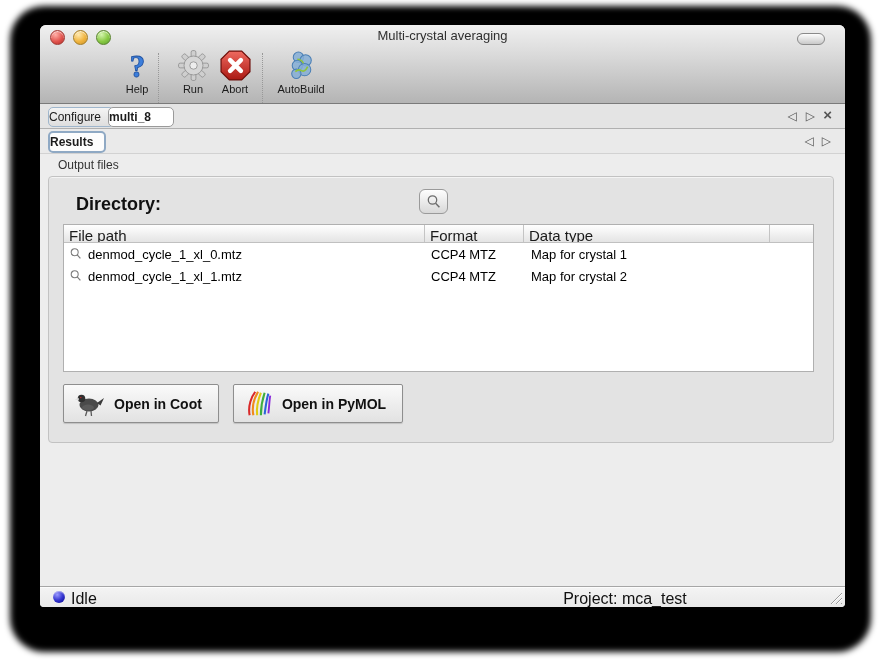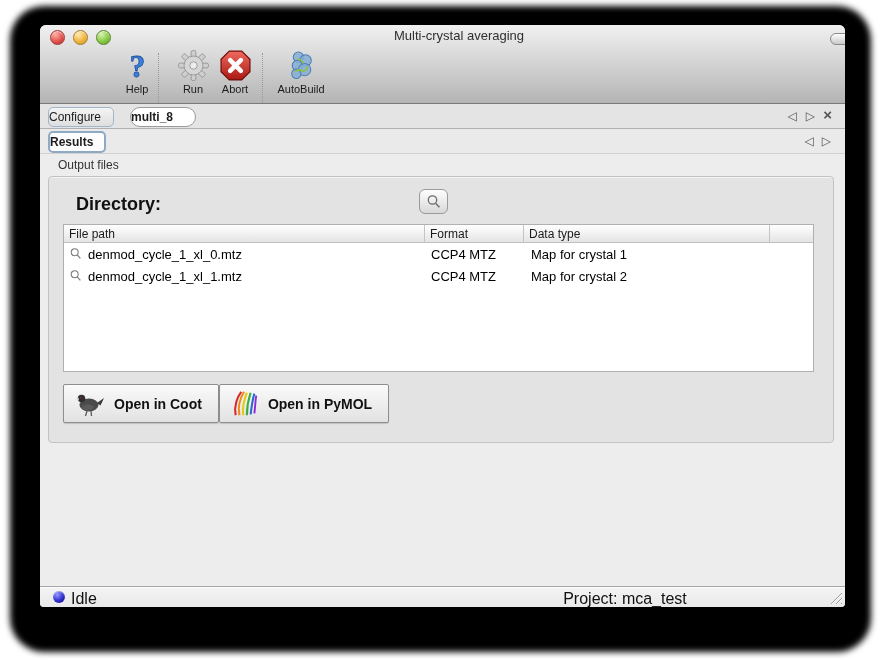--- a/index.html
+++ b/index.html
@@ -6,21 +6,21 @@
   .screen{position:relative;width:880px;height:660px;overflow:hidden;background:#fff;
           font-family:"Liberation Sans","DejaVu Sans",sans-serif;-webkit-font-smoothing:antialiased;}
   .shadow{position:absolute;left:10px;top:6px;width:861px;height:646px;background:#000;border-radius:34px;filter:blur(3px);}
   .window{position:absolute;left:40px;top:25px;width:805px;height:582px;background:#ebebeb;
           border-radius:6px 6px 4px 4px;overflow:hidden;box-shadow:0 0 0 1px rgba(0,0,0,.45);}
 
   
   .titletool{position:absolute;left:0;top:0;width:100%;height:78px;
              background:linear-gradient(#f0f0f0 0%,#d9d9d9 40%,#b4b4b4 100%);
              border-bottom:1px solid #7a7a7a;}
-  .titlebar{position:absolute;left:0;top:0;width:100%;height:22px;padding-left:33px;}
+  .titlebar{position:absolute;left:0;top:0;width:100%;height:22px;}
   .title{position:absolute;left:0;top:3px;width:100%;text-align:center;font-size:13px;color:#2f2f2f;}
   .lights{position:absolute;left:10px;top:5px;display:flex;gap:8px;}
   .light{width:13px;height:13px;border-radius:50%;display:inline-block;box-shadow:inset 0 1px 1px rgba(255,255,255,.7);}
   .light.red{background:radial-gradient(circle at 35% 28%,#ffb0a8,#e2544e 55%,#b02a25);border:1px solid #9e3630;}
   .light.yellow{background:radial-gradient(circle at 35% 28%,#ffe9b0,#f0b43e 55%,#c9912c);border:1px solid #a37b23;}
   .light.green{background:radial-gradient(circle at 35% 28%,#d4f5ae,#88c943 55%,#5ba032);border:1px solid #58822b;}
   .pill{position:absolute;right:20px;top:8px;width:26px;height:10px;border-radius:6px;border:1px solid #8a8a8a;
         background:linear-gradient(#fdfdfd,#c9c9c9);}
 
   .toolbar{position:absolute;left:0;top:22px;width:100%;height:56px;}
@@ -48,29 +48,29 @@
             border:1px solid #c2c2c2;border-radius:4px;box-shadow:inset 0 1px 0 rgba(255,255,255,.6);}
 
   .dir-row{position:absolute;left:0;top:0;width:100%;height:44px;}
   .dir-label{position:absolute;left:27px;top:17px;font-size:18px;font-weight:bold;color:#111;}
   .dir-path{position:absolute;left:107px;top:17px;font-size:13px;color:#111;}
   .browse-btn{position:absolute;left:370px;top:12px;width:29px;height:25px;border:1px solid #9a9a9a;border-radius:6px;
               background:linear-gradient(#fefefe,#d8d8d8);padding:0;display:flex;align-items:center;justify-content:center;cursor:default;}
 
   .filetable{position:absolute;left:14px;top:47px;width:751px;height:148px;background:#fff;border:1px solid #b0b0b0;box-sizing:border-box;}
   .thead{display:flex;height:17px;background:linear-gradient(#ffffff,#e4e4e4);border-bottom:1px solid #c0c0c0;}
-  .th{font-size:12px;color:#1a1a1a;padding:2px 0 0 5px;border-right:1px solid #c4c4c4;box-sizing:border-box;overflow:hidden;white-space:nowrap;}
+  .th{font-size:15px;color:#1a1a1a;padding:2px 0 0 5px;border-right:1px solid #c4c4c4;box-sizing:border-box;overflow:hidden;white-space:nowrap;}
   .th:last-child{border-right:none;}
   .c1{width:361px;} .c2{width:99px;} .c3{width:246px;} .c4{flex:1;}
   .trow{display:flex;height:22px;align-items:center;font-size:13px;color:#000;}
   .td{box-sizing:border-box;white-space:nowrap;overflow:hidden;}
   .td.c1{padding-left:5px;display:flex;align-items:center;gap:5px;}
   .td.c2{padding-left:6px;} .td.c3{padding-left:7px;}
 
-  .btnrow{position:absolute;left:14px;top:207px;display:flex;gap:0;}
+  .btnrow{position:absolute;left:14px;top:207px;display:flex;gap:14px;}
   .openbtn{height:39px;border:1px solid #8e8e8e;border-radius:2px;background:linear-gradient(#fafafa,#e2e2e2);
            display:flex;align-items:center;gap:8px;padding:0 16px 0 10px;font-size:14px;font-weight:bold;color:#111;
            font-family:"Liberation Sans","DejaVu Sans",sans-serif;box-shadow:0 1px 1px rgba(0,0,0,.15);cursor:default;}
 
   
   .statusbar{position:absolute;left:0;bottom:0;width:100%;height:20px;background:linear-gradient(#f4f4f4,#e9e9e9);
              border-top:1px solid #a6a6a6;box-shadow:inset 0 1px 0 #fcfcfc;font-size:16px;color:#111;}
   .statusball{position:absolute;left:13px;top:4px;width:12px;height:12px;border-radius:50%;
               background:radial-gradient(circle at 35% 30%,#9a9aff,#3535d0 50%,#000088);box-shadow:inset 0 1px 1px rgba(255,255,255,.5);}
   .statustext{position:absolute;left:31px;top:3px;}
@@ -173,21 +173,21 @@
           <span class="tblabel">AutoBuild</span>
         </div>
 
       </div>
     </div>
 
     <div class="tabrow tabrow1">
       <div class="tab plain" style="left:8px;width:64px;">
         <span>Configure</span>
       </div>
-      <div class="tab selected" style="left:90px;width:64px;border-radius:10px;">
+      <div class="tab selected" style="left:68px;width:64px;">
         <span>multi_8</span>
       </div>
       <span class="tabarrow" style="right:48px;">◁</span>
       <span class="tabarrow" style="right:30px;">▷</span>
       <span class="tabclose" style="right:13px;">×</span>
     </div>
 
     <div class="tabrow tabrow2">
       <div class="tab subsel" style="left:8px;width:54px;">
         <span>Results</span>

